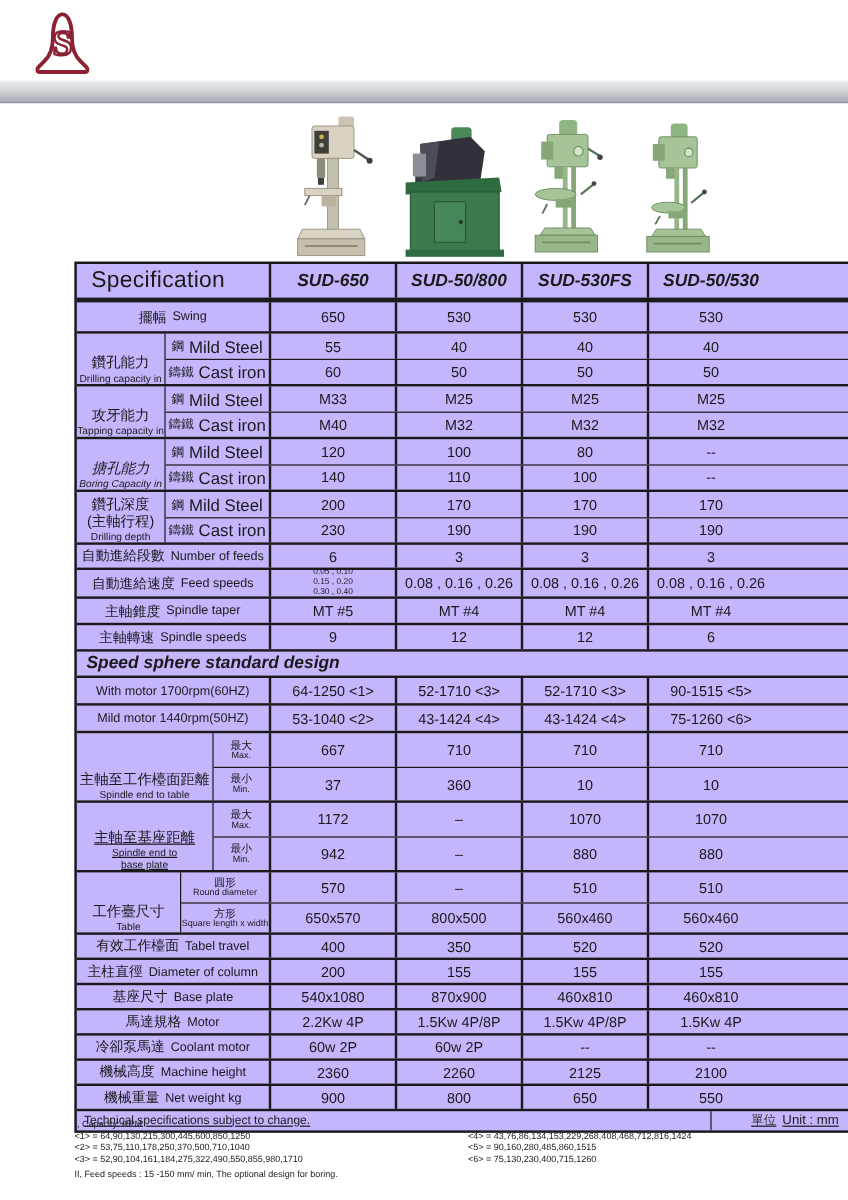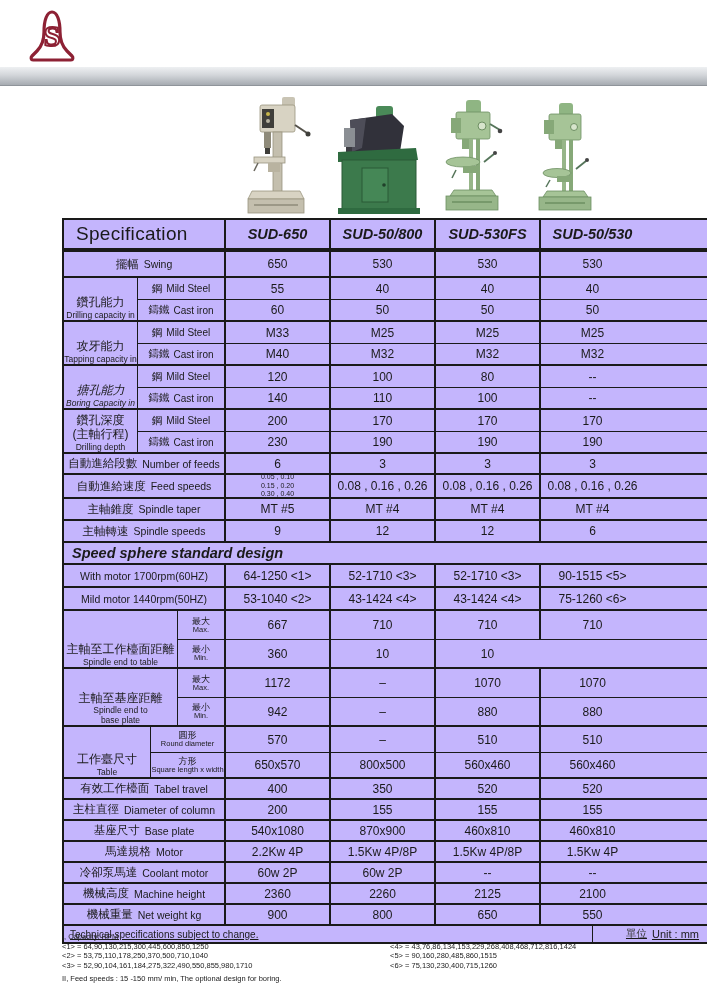--- a/index.html
+++ b/index.html
@@ -38,21 +38,21 @@
   .model { font-weight: bold; font-style: italic; font-size: 14.5px; }
   .tgroup { display: flex; align-items: stretch; }
   .glabel { display: flex; flex-direction: column; align-items: center; justify-content: flex-end; text-align: center; }
   .g-zh { font-size: 12px; line-height: 1.15; }
   .g-en { font-size: 8.5px; line-height: 1.1; margin-top: 1px; }
   .gsubs { flex: 1; display: flex; flex-direction: column; border-left: 1px solid #1a1a1a; }
   .srow { display: flex; align-items: stretch; }
   .srow + .srow { border-top: 1px solid #1a1a1a; }
   .slabel { display: flex; align-items: center; justify-content: center; gap: 4px; text-align: center; }
   .slabel .s-zh { font-size: 10.5px; }
-  .slabel .s-en { font-size: 10px; }
+  .slabel .s-en { font-size: 14px; }
   .slabel.stack { flex-direction: column; gap: 0; }
   .slabel.stack .s-zh { font-size: 9px; line-height: 1.15; }
   .slabel.stack .s-en { font-size: 7.5px; line-height: 1.15; }
   .section { align-items: center; }
   .sec-label { font-weight: bold; font-style: italic; font-size: 14.5px; padding-left: 8px; }
   .tfootrow { align-items: stretch; text-decoration: underline; }
   .foot-left { flex: 1; display: flex; align-items: center; padding-left: 6px; font-size: 10px; }
   .foot-right { width: 140px; border-left: 1.5px solid #1a1a1a; display: flex; align-items: center;
                 justify-content: center; gap: 5px; }
   .u-zh { font-size: 10.5px; color: #333; }
@@ -369,28 +369,29 @@
               <div class="vcell">667</div>
               <div class="vcell">710</div>
               <div class="vcell">710</div>
               <div class="vcell">710</div>
             </div>
             <div class="srow h-mm">
               <div class="slabel stack" style="width: 46px;">
                 <div class="s-zh">最小</div>
                 <div class="s-en">Min.</div>
               </div>
+              <div class="vcell">37</div>
               <div class="vcell">360</div>
               <div class="vcell">10</div>
               <div class="vcell">10</div>
             </div>
           </div>
         </div>
         <div class="tgroup">
-          <div class="glabel" style="width: 113px;">
+          <div class="glabel" style="width: 113px; text-decoration: underline;">
             <div class="g-zh">主軸至基座距離</div>
             <div class="g-en">
               <div>Spindle end to</div>
               <div>base plate</div>
             </div>
           </div>
           <div class="gsubs">
             <div class="srow h-mm">
               <div class="slabel stack" style="width: 46px;">
                 <div class="s-zh">最大</div>

